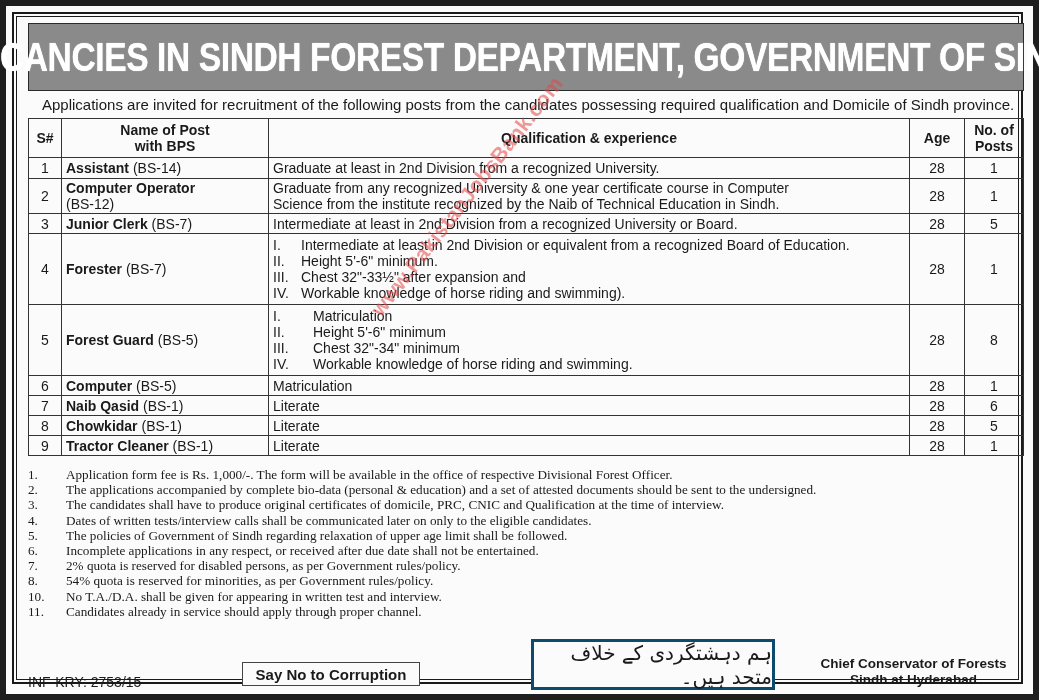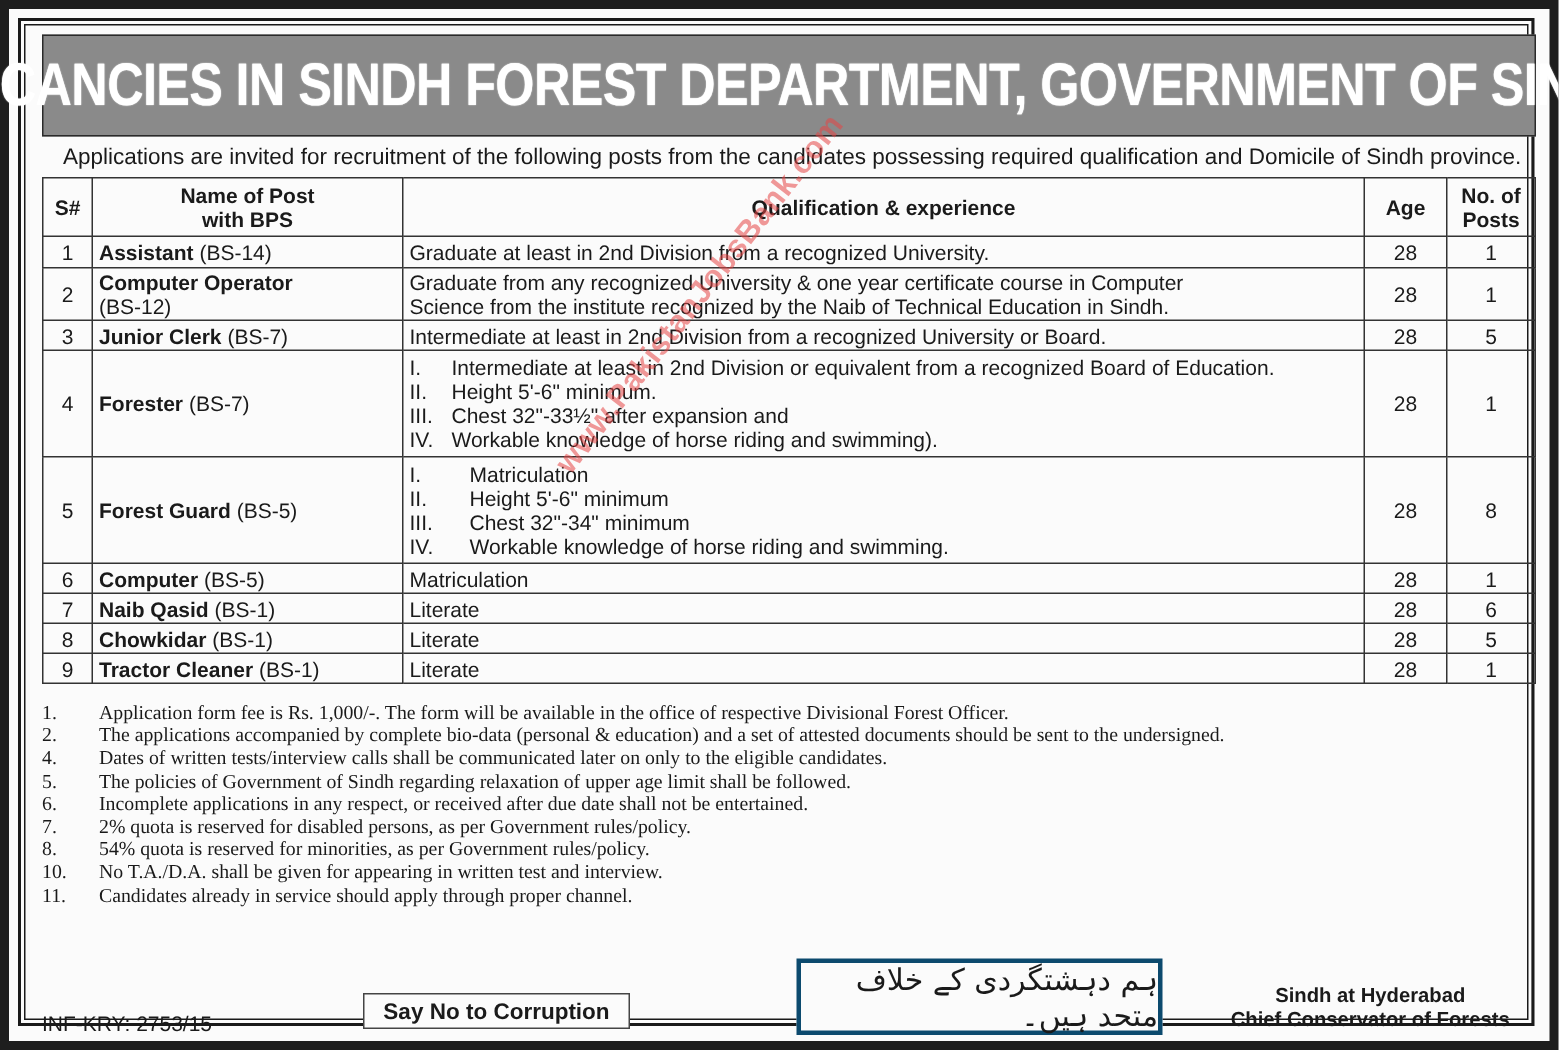--- a/index.html
+++ b/index.html
@@ -233,31 +233,32 @@
           </td>
         <td class="c-age">28</td>
         <td class="c-posts">1</td>
       </tr>
     </tbody>
   </table>
 
   <ul class="notes">
     <li><span class="num">1.</span><span>Application form fee is Rs. 1,000/-.  The form will be available in the office of respective Divisional Forest Officer.</span></li>
     <li><span class="num">2.</span><span>The applications accompanied by complete bio-data (personal &amp; education) and a set of attested documents should be sent to the undersigned.</span></li>
+    <li><span class="num">3.</span><span>The candidates shall have to produce original certificates of domicile, PRC, CNIC and Qualification at the time of interview.</span></li>
     <li><span class="num">4.</span><span>Dates of written tests/interview calls shall be communicated later on only to the eligible candidates.</span></li>
     <li><span class="num">5.</span><span>The policies of Government of Sindh regarding relaxation of upper age limit shall be followed.</span></li>
     <li><span class="num">6.</span><span>Incomplete applications in any respect, or received after due date shall not be entertained.</span></li>
     <li><span class="num">7.</span><span>2% quota is reserved for disabled persons, as per Government rules/policy.</span></li>
     <li><span class="num">8.</span><span>54% quota is reserved for minorities, as per Government rules/policy.</span></li>
     <li><span class="num">10.</span><span>No T.A./D.A. shall be given for appearing in written test and interview.</span></li>
     <li><span class="num">11.</span><span>Candidates already in service should apply through proper channel.</span></li>
   </ul>
 
   <div class="ref">INF-KRY: 2753/15</div>
   <div class="slogan-box">Say No to Corruption</div>
   <div class="urdu-box">ہم دہشتگردی کے خلاف متحد ہیں۔</div>
   <div class="signature">
+    <div>Chief Conservator of Forests</div>
     <div>Sindh at Hyderabad</div>
-    <div>Chief Conservator of Forests</div>
   </div>
 
   <div class="watermark">www.PakistanJobsBank.com</div>
 </div>
 
 </body></html>

